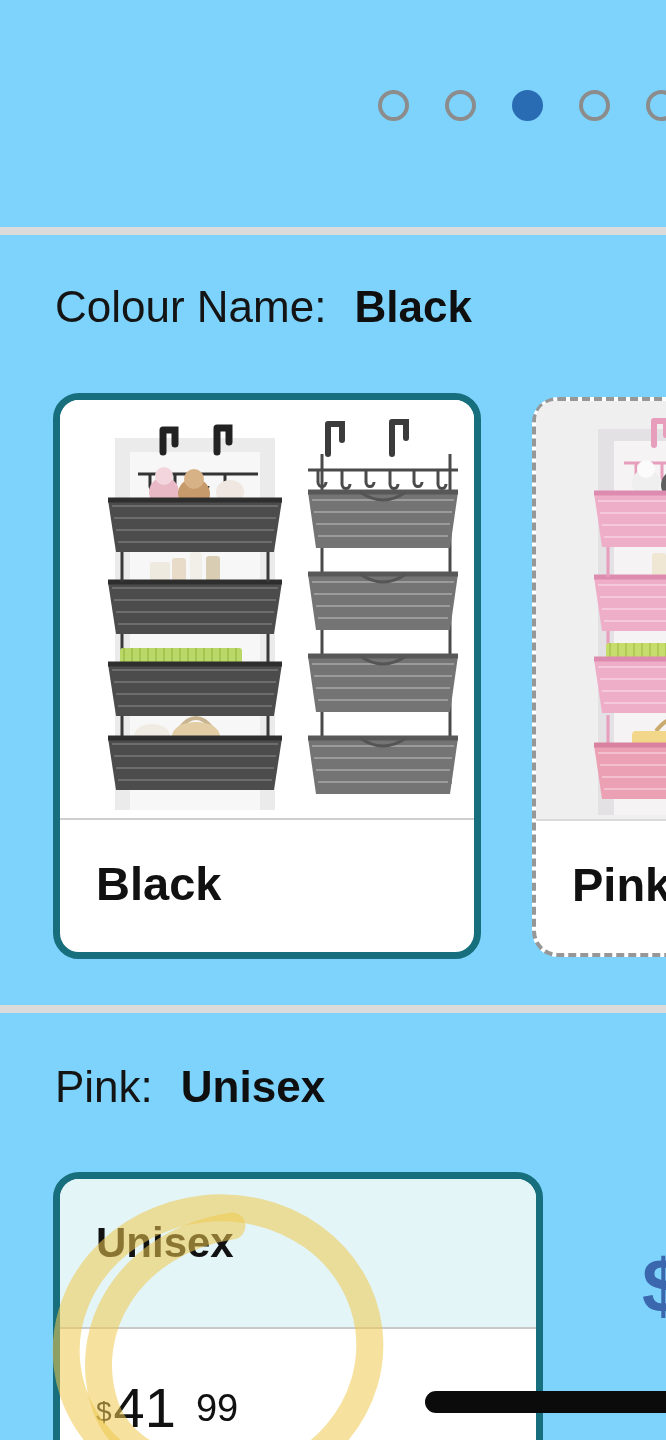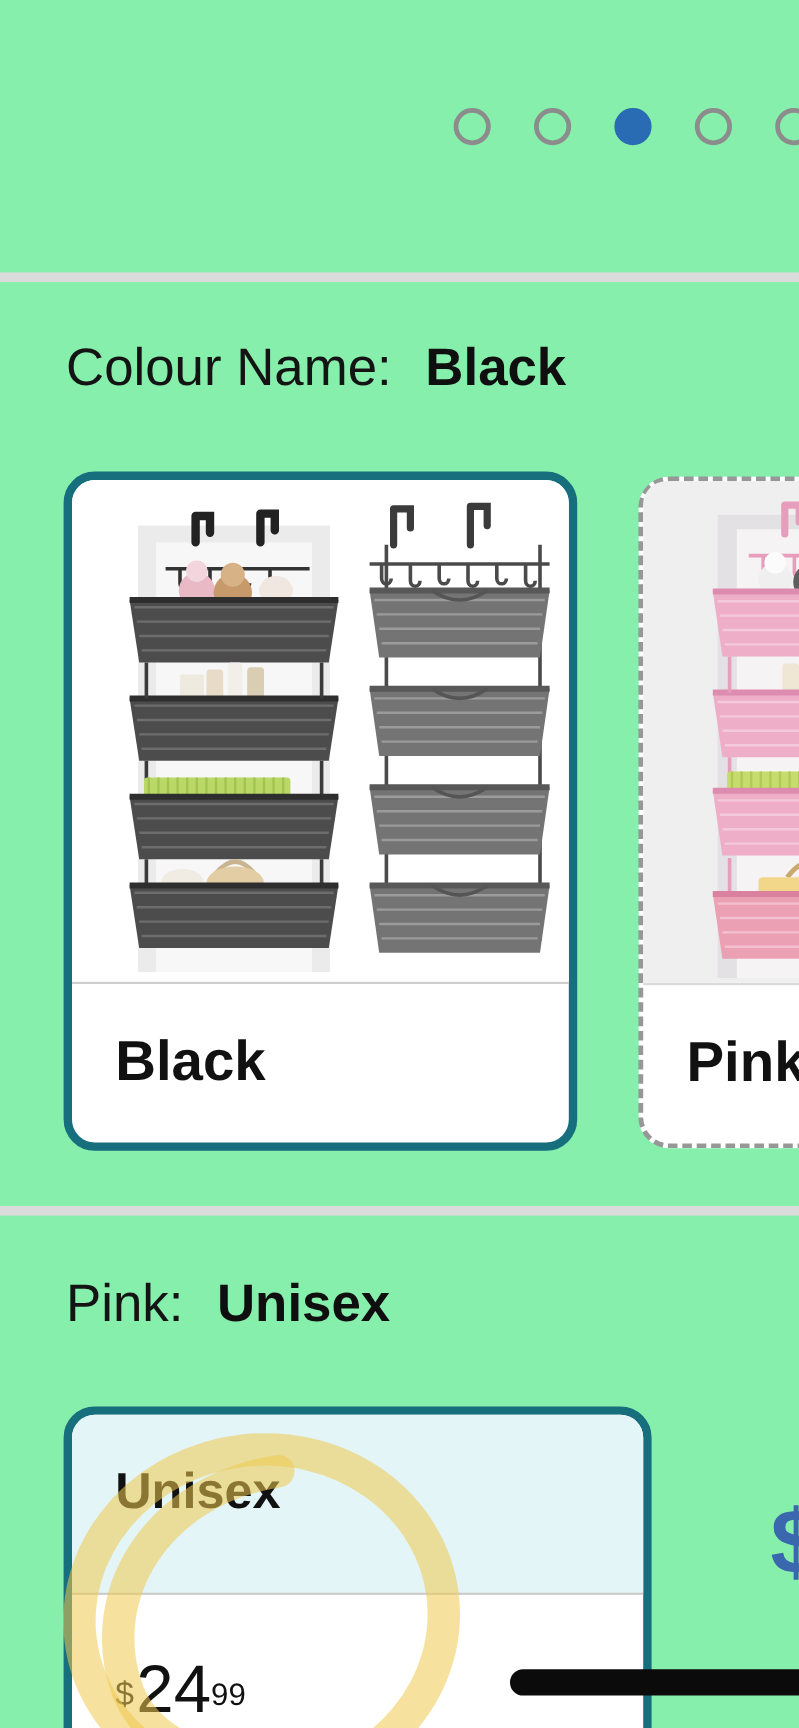--- a/index.html
+++ b/index.html
@@ -1,18 +1,18 @@
 <!DOCTYPE html>
 <html><head>
 <meta charset="utf-8">
 <style>
   html,body{margin:0;padding:0;background:#ffffff;}
   #screen{
     position:relative;width:666px;height:1440px;overflow:hidden;
-    background:#86efac;font-family:"Liberation Sans",sans-serif;color:#111;
+    background:#7dd3fc;font-family:"Liberation Sans",sans-serif;color:#111;
   }
   
   .dots{position:absolute;left:378px;top:90px;display:flex;gap:36px;}
   .dot{width:31px;height:31px;border-radius:50%;border:4px solid #8c8c8c;box-sizing:border-box;background:transparent;}
   .dot[data-state="active"]{background:#2a6cb3;border-color:#2a6cb3;}
   
   .divider{position:absolute;left:0;width:666px;height:8px;background:#dbdbdb;}
   
   .heading{position:absolute;left:55px;font-size:44px;display:flex;align-items:baseline;}
   .heading .lbl{font-weight:400;color:#141414;}
@@ -23,21 +23,21 @@
   .card.dashed{border:4px dashed #979797;}
   .card .img-area{position:relative;overflow:hidden;border-radius:19px 19px 0 0;}
   .card .sep{height:2px;background:#cfcfcf;}
   .card .name{font-weight:700;font-size:47px;color:#111;padding:36px 0 0 36px;}
   
   .size-card-top{background:#e4f5f7;border-radius:19px 19px 0 0;position:relative;}
   .size-card-top .name{padding:40px 0 0 36px;font-size:42px;}
   .price{position:absolute;left:36px;top:196px;white-space:nowrap;}
   .price .sym{font-size:28px;vertical-align:super;margin-right:2px;}
   .price .whole{font-size:56px;}
-  .price .frac{font-size:26px;vertical-align:super;}
+  .price .frac{font-size:38px;vertical-align:super;margin-left:20px;}
   
   .partial-price{position:absolute;left:642px;top:1242px;font-size:76px;font-weight:700;color:#3a67ae;}
   
   .black-bar{position:absolute;left:425px;top:1391px;width:241px;height:22px;background:#0b0b0b;border-radius:11px 0 0 11px;z-index:9;}
   
   .doodle{position:absolute;left:20px;top:1160px;z-index:8;pointer-events:none;}
 </style>
 </head>
 <body>
 
@@ -189,21 +189,21 @@
     <span class="lbl">Pink:</span>
     <span class="val">Unisex</span>
   </div>
 
   <div class="card selected" style="left:53px;top:1172px;width:490px;height:360px;">
     <div class="size-card-top" style="height:148px;">
       <div class="name">Unisex</div>
     </div>
     <div class="sep" style="height:2px;background:#c9c9c9"></div>
     <div class="price">
-      <span class="sym">$</span><span class="whole">24</span><span class="frac">99</span>
+      <span class="sym">$</span><span class="whole">41</span><span class="frac">99</span>
     </div>
   </div>
 
   <div class="partial-price">$</div>
 
   <svg class="doodle" width="430" height="280" viewBox="0 0 430 280">
     <g fill="none" stroke="#eec94f" stroke-opacity="0.55" stroke-width="27" stroke-linecap="round">
       <ellipse cx="198" cy="188" rx="152" ry="140" transform="rotate(-7 198 188)"></ellipse>
       <path d="M212 66 C 110 82, 58 170, 86 248 C 98 280, 128 300, 162 306"></path>
     </g>

